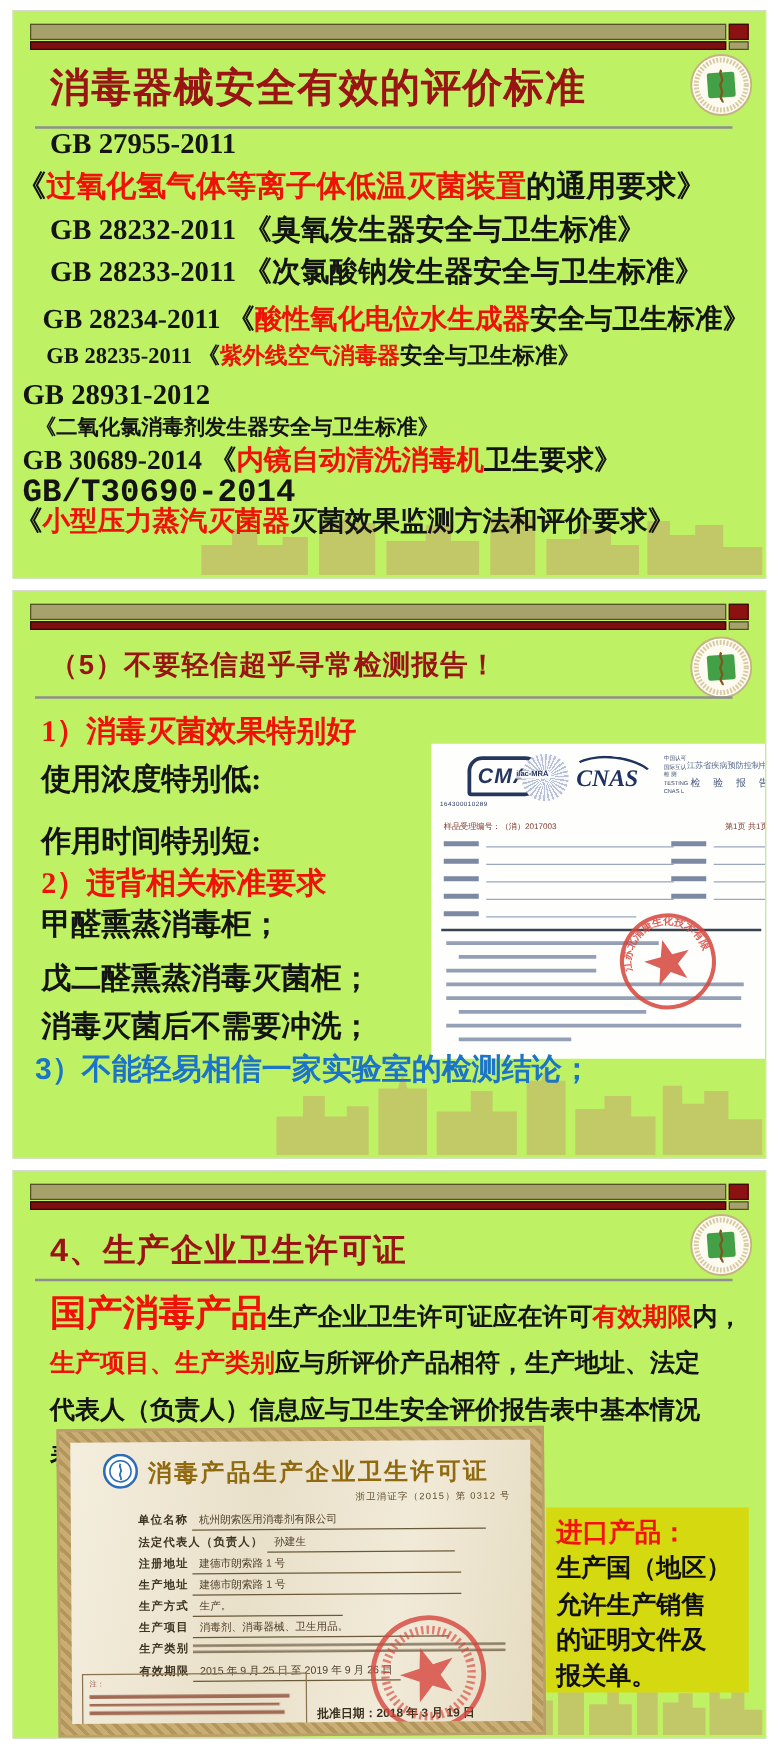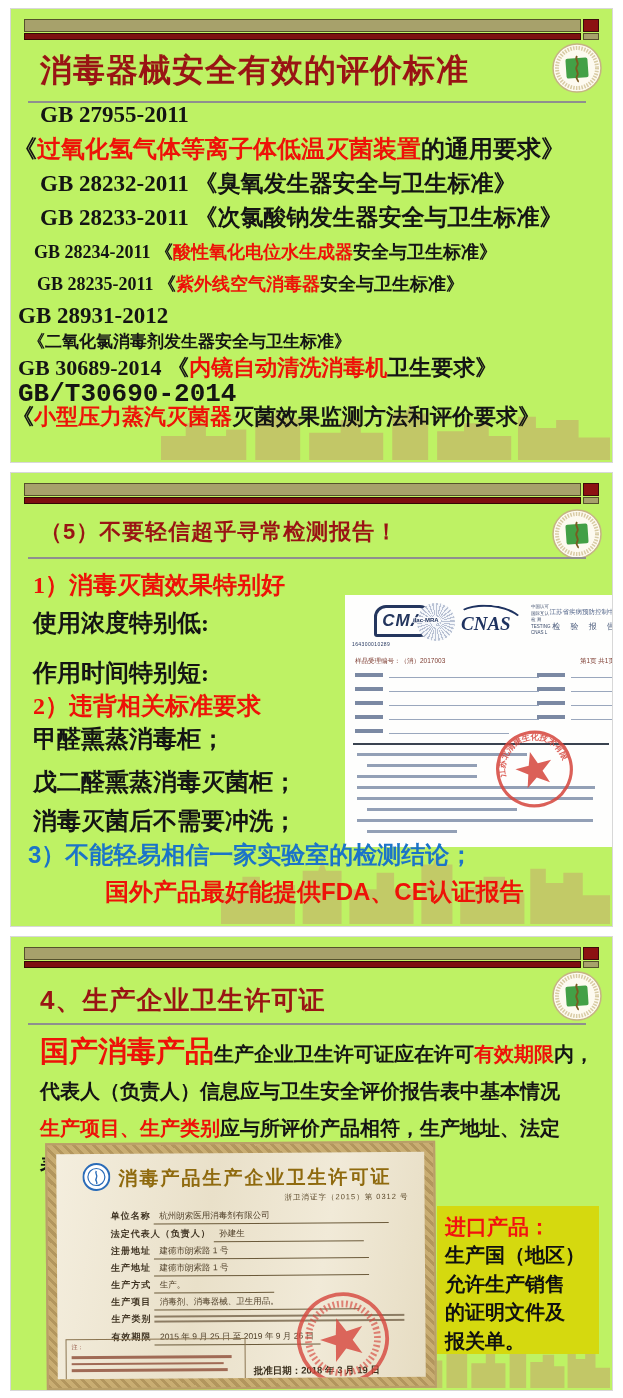--- a/index.html
+++ b/index.html
@@ -27,21 +27,21 @@
   .skyline{position:absolute;z-index:0;}
   
   #s1 .slide-title{top:40px;font-size:32px;}
   #s1 .rule{top:92px;}
   .std-line{position:absolute;font-family:"Liberation Serif",serif;font-weight:bold;white-space:nowrap;z-index:1;}
   .seg-black{color:#141414;} .seg-red{color:var(--c-red);}
   .std-line:nth-child(1){top:93px;left:29px;font-size:23px;}
   .std-line:nth-child(2){top:124px;left:2px;font-size:24px;}
   .std-line:nth-child(3){top:159px;left:29px;font-size:23px;}
   .std-line:nth-child(4){top:193px;left:29px;font-size:23px;}
-  .std-line:nth-child(5){top:231px;left:23px;font-size:18px;}
+  .std-line:nth-child(5){top:231px;left:23px;font-size:22px;}
   .std-line:nth-child(6){top:263px;left:26px;font-size:18px;}
   .std-line:nth-child(7){top:294px;left:7px;font-size:23px;}
   .std-line:nth-child(8){top:321px;left:17px;font-size:17px;}
   .std-line:nth-child(9){top:344px;left:7px;font-size:22px;}
   .std-line:nth-child(10){top:370px;left:7px;font-size:26px;font-family:Liberation Mono, monospace;}
   .std-line:nth-child(11){top:393px;left:1px;font-size:22px;}
   
   #s2 .slide-title{top:44px;font-size:22px;}
   #s2 .rule{top:84px;}
   .pt{position:absolute;left:22px;font-family:"Liberation Serif",serif;font-weight:700;font-size:24px;white-space:nowrap;z-index:1;}
@@ -221,21 +221,20 @@
               <path id="arc1" d="M50,50 m-37,0 a37,37 0 1,1 74,0"></path>
             </defs>
           <text font-size="10.5" fill="currentColor" font-weight="bold">
             <textPath href="#arc1">江苏北清康生化技术有限公司</textPath>
           </text>
         </svg>
       </div>
     </div>
 
     <div class="concl1">3）不能轻易相信一家实验室的检测结论；</div>
-    <div class="concl2">国外产品最好能提供FDA、CE认证报告</div>
     <div class="skyline" style="left:210px;right:2px;bottom:2px;height:82px;opacity:.5">
       <svg width="100%" height="100%" viewBox="0 0 400 80" preserveAspectRatio="none">
         <path fill="#c7a46a" d="M0 80 L0 50 L22 50 L22 34 L40 34 L40 50 L58 50 L58 42 L76 42 L76 80 Z M84 80 L84 28 L100 28 L104 16 L108 28 L124 28 L124 80 Z M132 80 L132 46 L160 46 L160 30 L178 30 L178 46 L198 46 L198 80 Z M206 80 L206 22 L218 22 L222 10 L226 22 L238 22 L238 80 Z M246 80 L246 44 L270 44 L270 34 L292 34 L292 50 L312 50 L312 80 Z M318 80 L318 26 L334 26 L334 40 L352 40 L352 30 L372 30 L372 52 L400 52 L400 80 Z"></path>
       </svg>
     </div>
   </section>
 
   <section class="slide" id="s3">
     <div class="hbar">
       <div class="hb-row1">
@@ -252,22 +251,22 @@
       <svg viewBox="0 0 50 50" width="50" height="50">
         <circle cx="25" cy="25" r="24" fill="#fdfaf0" stroke="#c5b383" stroke-width="1.5"></circle>
         <circle cx="25" cy="25" r="20" fill="none" stroke="#d8cba4" stroke-width="4" stroke-dasharray="1.5 1.3"></circle>
         <rect x="14" y="15" width="22" height="20" rx="2" fill="#43a046" transform="rotate(-4 25 25)"></rect>
         <path d="M25 13 c-3 4 3 6 0 10 c-3 4 3 6 0 10 c-2 3 2 4 1 6" stroke="#7a5a20" stroke-width="1.8" fill="none"></path>
       </svg>
     </div>
     <div class="rule"></div>
     <div class="para" id="cert-para">
         <div class="para-line"><span class="p-bigred">国产消毒产品</span><span class="p-black">生产企业卫生许可证应在许可</span><span class="p-red">有效期限</span><span class="p-black">内，</span></div>
+        <div class="para-line"><span class="p-red">生产项目、生产类别</span><span class="p-black">应与所评价产品相符，生产地址、法定</span></div>
         <div class="para-line"><span class="p-black">代表人（负责人）信息应与卫生安全评价报告表中基本情况</span></div>
-        <div class="para-line"><span class="p-red">生产项目、生产类别</span><span class="p-black">应与所评价产品相符，生产地址、法定</span></div>
         <div class="para-line"><span class="p-black">表的相应内容一致。</span></div>
       </div>
 
     <div class="certphoto">
       <div class="certpaper">
         <div class="cert-emblem">
           <svg viewBox="0 0 28 28" width="28" height="28">
             <circle cx="14" cy="14" r="13" fill="#fff" stroke="#2b6cb8" stroke-width="2"></circle>
             <circle cx="14" cy="14" r="8.5" fill="none" stroke="#2b6cb8" stroke-width="1.2"></circle>
             <path d="M14 8 c-2 3 2 4 0 7 c-2 3 2 4 0 6" stroke="#2b6cb8" stroke-width="1.4" fill="none"></path>

